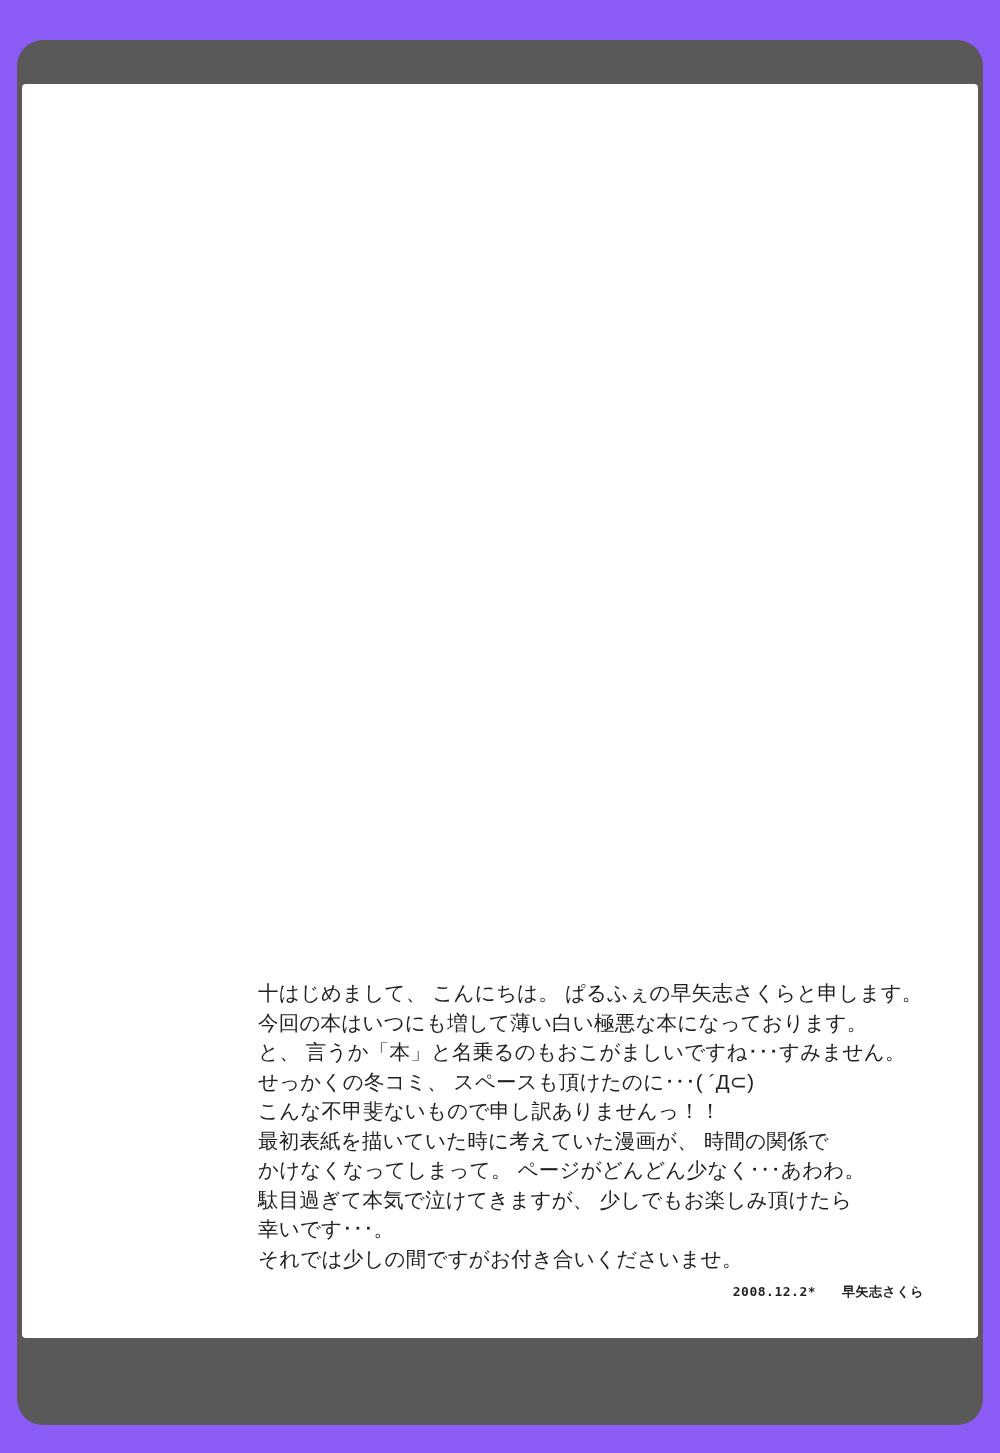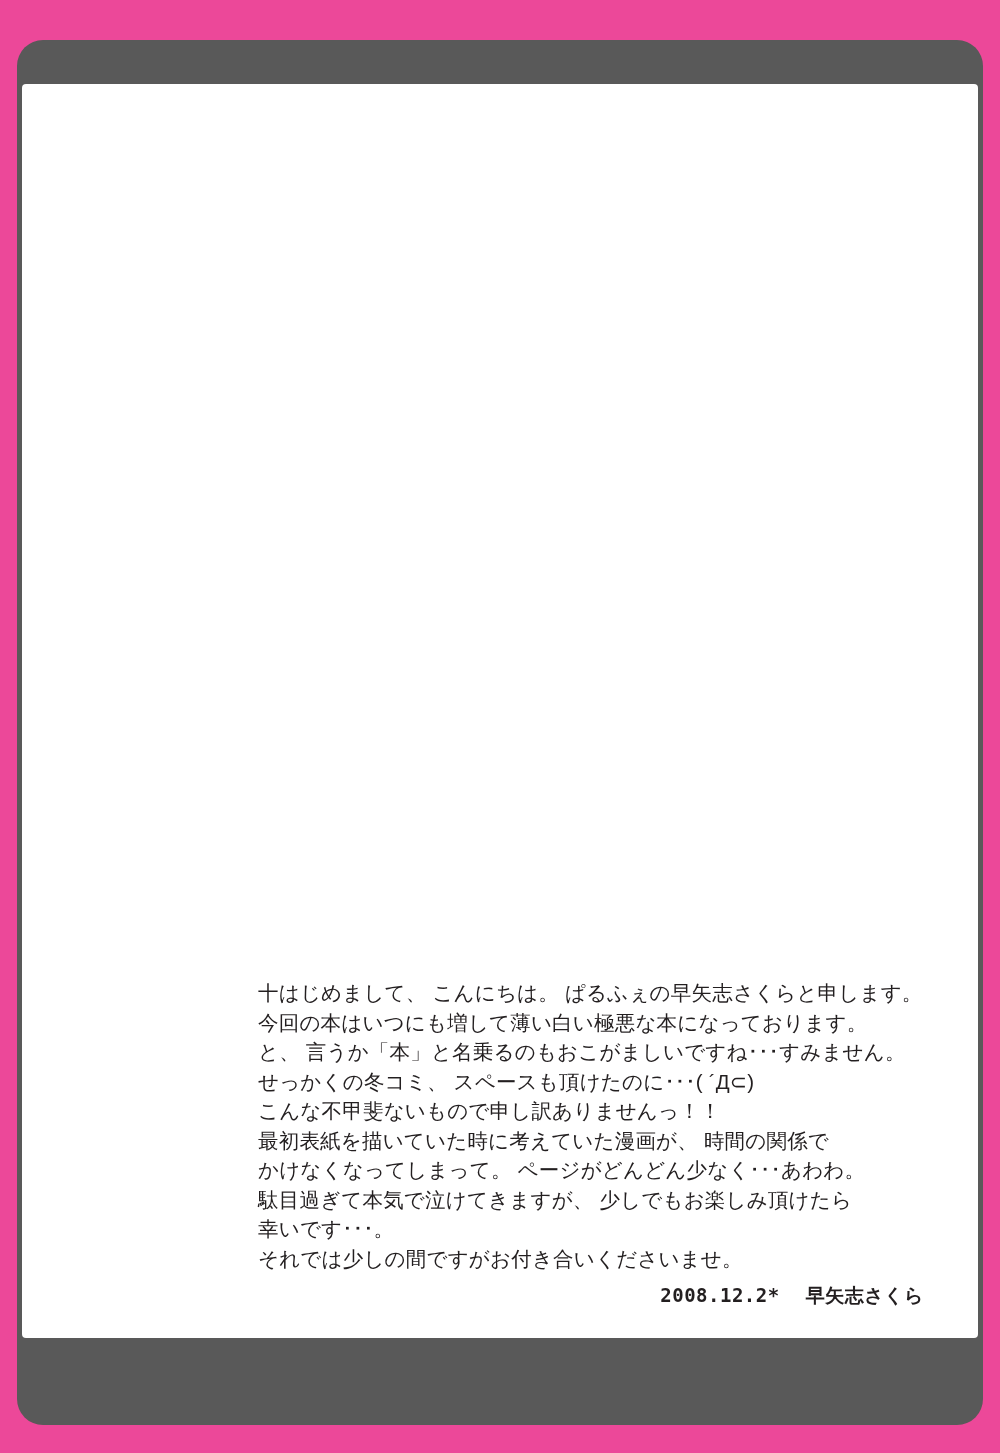--- a/index.html
+++ b/index.html
@@ -12,21 +12,21 @@
     height: 1453px;
     font-family: "Liberation Sans", sans-serif;
     overflow: hidden;
   }
 
   
   .page {
     position: relative;
     width: 1000px;
     height: 1453px;
-    background: #ec4899;
+    background: #8b5cf6;
   }
 
   
   .frame {
     position: absolute;
     left: 17px;
     top: 40px;
     width: 966px;
     height: 1385px;
     background: #595959;
@@ -55,21 +55,21 @@
     line-height: 29.5px;
     letter-spacing: 0.2px;
     white-space: pre-wrap;
   }
 
   .signature {
     position: absolute;
     right: 76px;
     top: 1283px;
     font-family: "DejaVu Sans Mono", monospace;
-    font-size: 19px;
+    font-size: 13px;
     color: #231f20;
     letter-spacing: 0.5px;
     font-weight: bold;
     margin-left: 28px;
   }
   .signature .sig-date { margin-right: 26px; }
   .signature .sig-name { font-family: "Liberation Sans", sans-serif; }
 
   
   .logo-wrap {

